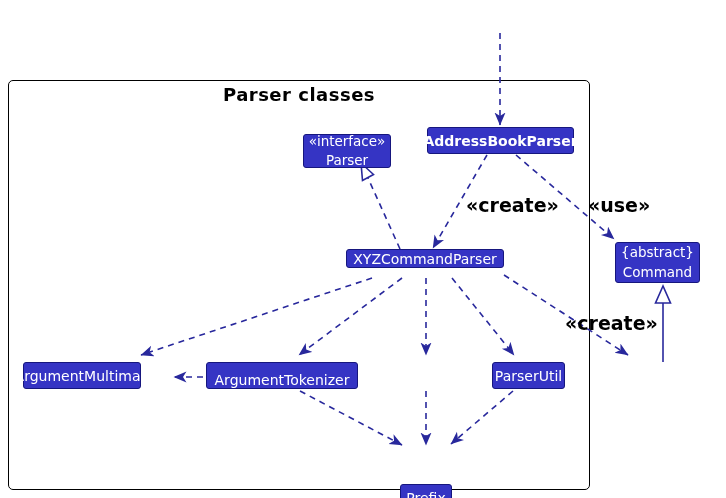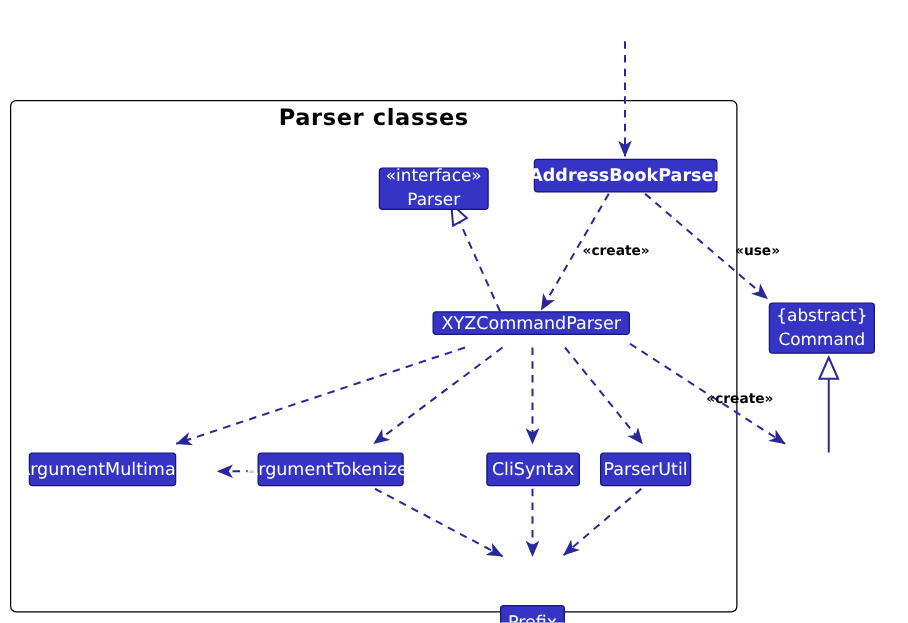--- a/index.html
+++ b/index.html
@@ -77,21 +77,21 @@
     text-align: center;
   }
   .uml-class.two-line {
     flex-direction: column;
     font-size: 13.5px;
     line-height: 19px;
   }
   .edge-label {
     position: absolute;
     z-index: 4;
-    font-size: 11px;
+    font-size: 19px;
     font-weight: bold;
     color: #000;
     white-space: nowrap;
   }
 </style>
 </head>
 <body>
 
 <div class="stage">
 
@@ -134,38 +134,35 @@
   </div>
 
   <div class="uml-class" style="left:427px; top:127px; width:147px; height:27px;font-weight:bold;">
     <span>AddressBookParser</span>
   </div>
 
   <div class="uml-class" style="left:346px; top:249px; width:158px; height:19px;">
     <span>XYZCommandParser</span>
   </div>
 
-  <div class="uml-class two-line" style="left:615px; top:242px; width:85px; height:41px;">
+  <div class="uml-class two-line" style="left:615px; top:242px; width:85px; height:41px;justify-content:space-between;">
     <span>{abstract}</span>
     <span>Command</span>
   </div>
 
   <div class="uml-class" style="left:23px; top:362px; width:118px; height:27px;">
     <span>ArgumentMultimap</span>
   </div>
 
-  <div class="uml-class" style="left:206px; top:362px; width:117px; height:27px;">
+  <div class="uml-class" style="left:206px; top:362px; width:152px; height:27px;align-items:flex-end;">
     <span>ArgumentTokenizer</span>
   </div>
 
-  <div class="uml-class" style="left:389px; top:362px; width:75px; height:27px;">
-    <span>CliSyntax</span>
-  </div>
 
-  <div class="uml-class" style="left:480px; top:362px; width:73px; height:27px;">
+  <div class="uml-class" style="left:492px; top:362px; width:73px; height:27px;">
     <span>ParserUtil</span>
   </div>
 
 
   <div class="uml-class" style="left:400px; top:450px; width:52px; height:28px;margin-top:34px;">
     <span>Prefix</span>
   </div>
 
   <div class="edge-label" style="left:466px; top:194px;">«create»</div>
   <div class="edge-label" style="left:588px; top:194px;">«use»</div>

